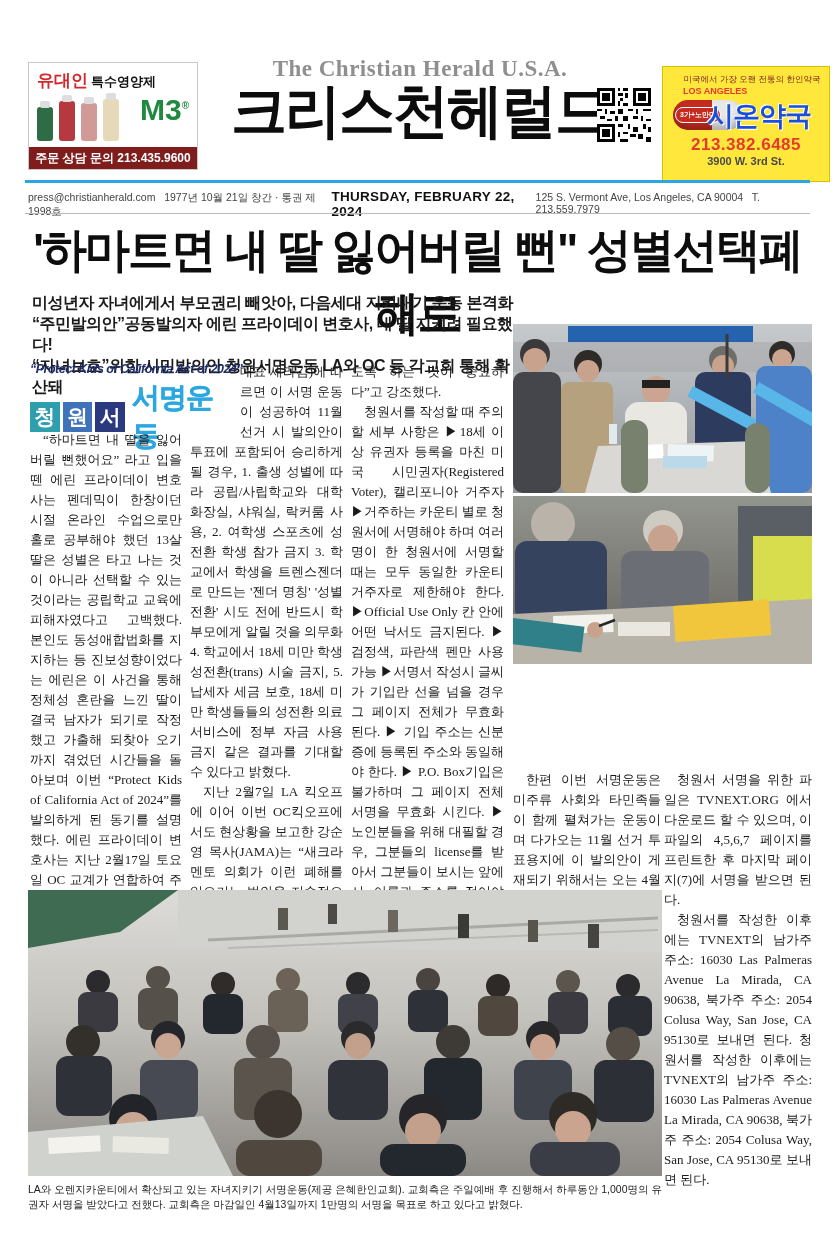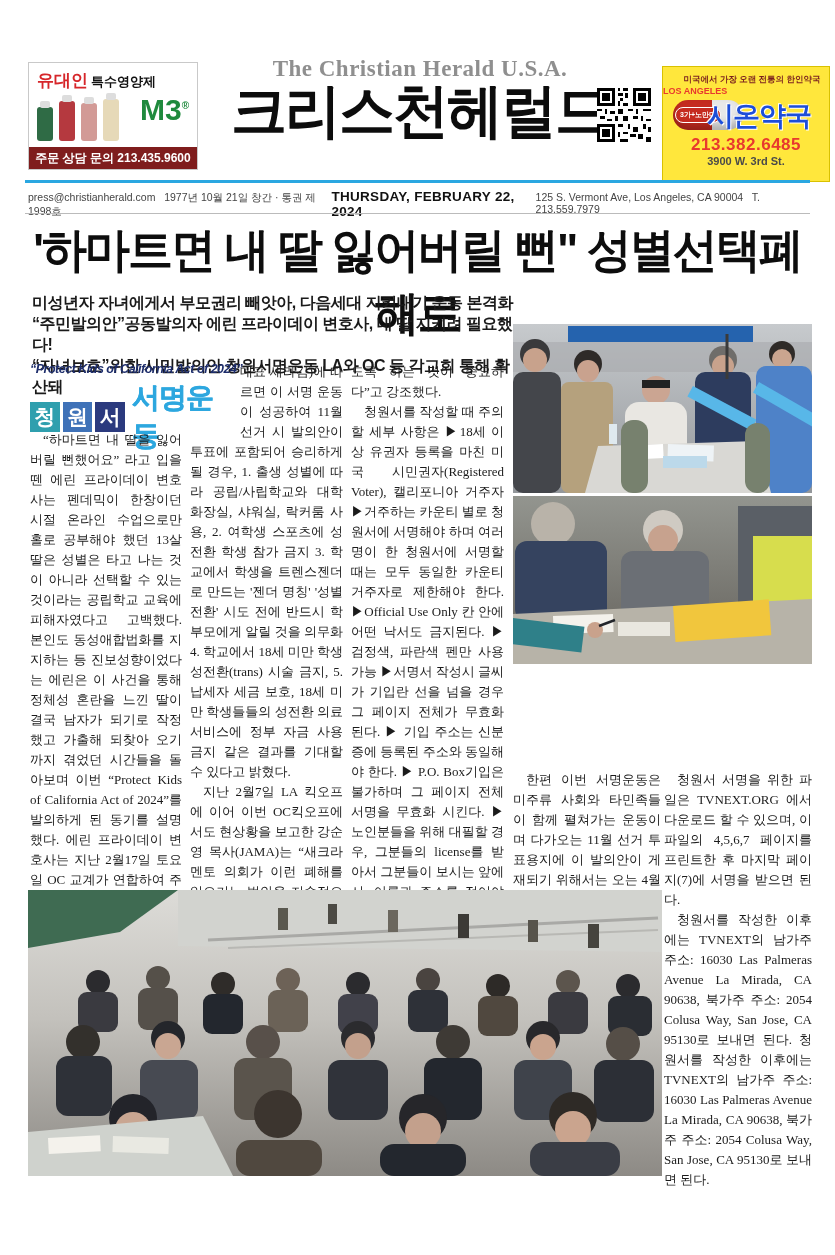--- a/index.html
+++ b/index.html
@@ -27,22 +27,22 @@
       font-family:"Liberation Serif",serif;font-weight:700;font-size:23px;letter-spacing:.5px;}
   .mast-kr{left:180px;top:80px;width:480px;text-align:center;color:#0c0c0c;
       font-family:"Liberation Sans",sans-serif;font-weight:900;font-size:56px;line-height:62px;
       letter-spacing:-2px;transform:scaleY(1.05);}
   .mast-web{left:180px;top:148px;width:480px;text-align:center;color:#8a8a8a;
       font-family:"Liberation Sans",sans-serif;font-weight:700;font-size:16px;}
   .qr{left:597px;top:88px;width:54px;height:54px;}
 
   .ad-right{left:662px;top:66px;width:166px;height:114px;background:#ffe73c;border:1px solid #d9c100;
       font-family:"Liberation Sans",sans-serif;text-align:center;}
-  .ad-right .tag{color:#7a1f1f;font-weight:700;font-size:8.5px;margin-top:7px;padding-left:12px;}
-  .ad-right .city{color:#e8392e;font-weight:700;font-size:9px;text-align:left;margin-left:0;}
+  .ad-right .tag{color:#7a1f1f;font-weight:400;font-size:8.5px;margin-top:7px;padding-left:12px;}
+  .ad-right .city{color:#e8392e;font-weight:700;font-size:9px;text-align:left;margin-left:20px;}
   .capsule{position:relative;margin:2px auto 0;width:146px;height:34px;}
   .cap-shape{position:absolute;left:0;top:2px;width:70px;height:30px;border-radius:15px;
       background:linear-gradient(90deg,#c52b20 0 55%,#e8e8e8 55%);box-shadow:inset 0 -6px 8px rgba(0,0,0,.25);}
   .cap-badge{position:absolute;left:2px;top:9px;background:#c52b20;color:#fff;font-size:7px;font-weight:700;
       border-radius:8px;padding:2px 4px;border:1px solid #fff;}
   .cap-name{position:absolute;left:34px;top:0;color:#1d4ed8;font-weight:900;font-size:27px;letter-spacing:-1px;
       text-shadow:1px 1px 0 #fff,-1px -1px 0 #fff;}
   .ad-right .phone{color:#e8392e;font-weight:900;font-size:17px;margin-top:3px;letter-spacing:.5px;}
   .ad-right .addr{color:#4a4a4a;font-weight:700;font-size:11px;}
 
@@ -331,14 +331,15 @@
         <circle cx="545" cy="226" r="24" fill="#2e2a26"></circle>
           <circle cx="545" cy="239" r="18" fill="#caa48e"></circle>
           <rect x="502" y="252" width="90" height="34" rx="14" fill="#3a3d45"></rect>
       </g>
       <polygon points="0,242 175,226 205,286 0,286" fill="#cfd2cd"></polygon>
       <rect x="20" y="248" width="52" height="16" fill="#f4f2ec" transform="rotate(-3 20 248)"></rect>
       <rect x="85" y="246" width="56" height="16" fill="#e9e9e2" transform="rotate(2 85 246)"></rect>
     </svg>
   </div>
 
+  <div class="abs caption cap-bottom">LA와 오렌지카운티에서 확산되고 있는 자녀지키기 서명운동(제공 은혜한인교회). 교회측은 주일예배 후 진행해서 하루동안 1,000명의 유권자 서명을 받았다고 전했다. 교회측은 마감일인 4월13일까지 1만명의 서명을 목표로 하고 있다고 밝혔다.</div>
 
 </div>
 
 </body></html>

